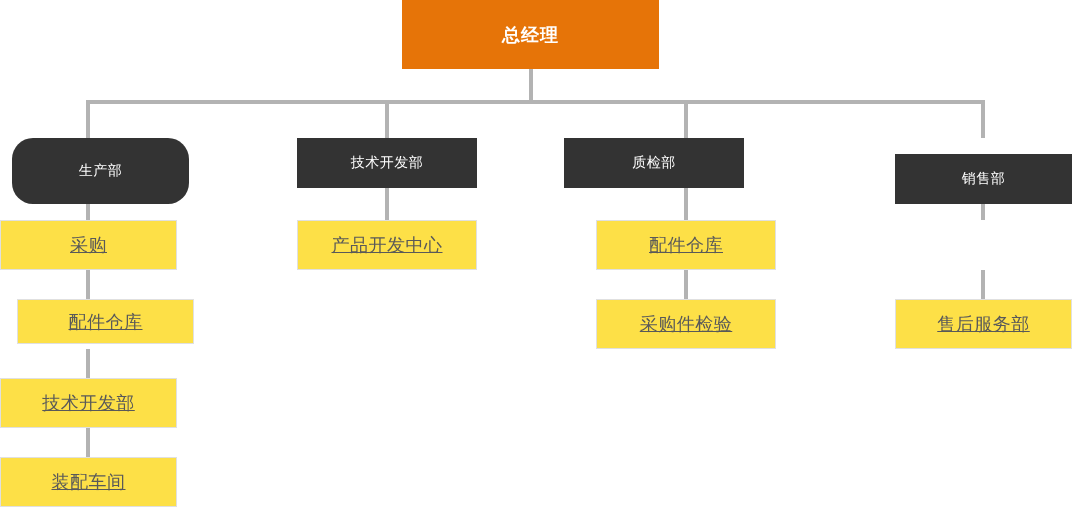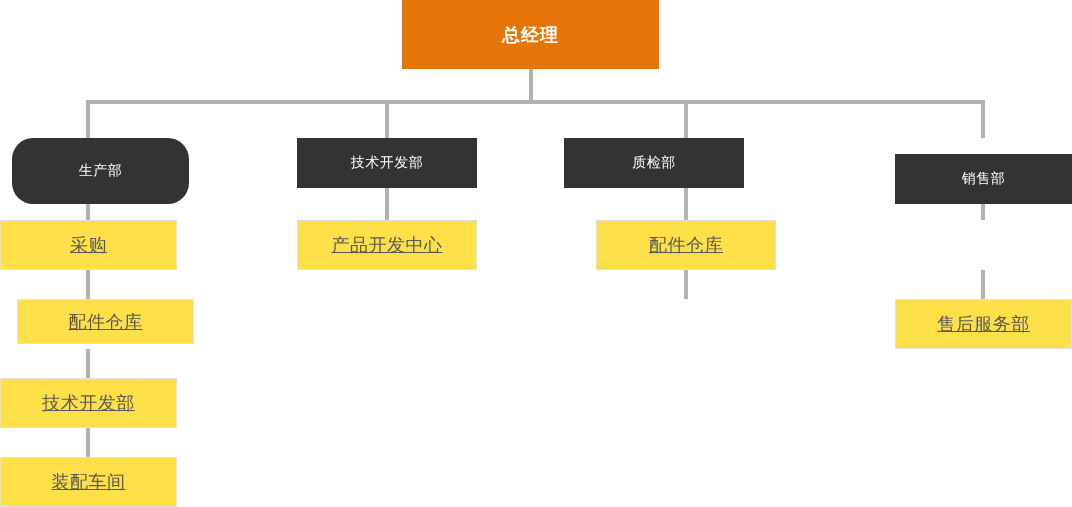--- a/index.html
+++ b/index.html
@@ -84,16 +84,17 @@
   <div class="node dept" style="left:895px; top:138px; width:177px; height:50px;margin-top:16px;">销售部</div>
 
   <div class="node child" style="left:0; top:220px; width:177px; height:50px;">采购</div>
   <div class="node child" style="left:17px; top:299px; width:177px; height:45px;">配件仓库</div>
   <div class="node child" style="left:0; top:378px; width:177px; height:50px;">技术开发部</div>
   <div class="node child" style="left:0; top:457px; width:177px; height:50px;">装配车间</div>
 
   <div class="node child" style="left:297px; top:220px; width:180px; height:50px;">产品开发中心</div>
 
   <div class="node child" style="left:596px; top:220px; width:180px; height:50px;">配件仓库</div>
+  <div class="node child" style="left:596px; top:299px; width:180px; height:50px;">采购件检验</div>
 
   <div class="node child" style="left:895px; top:299px; width:177px; height:50px;text-align:center;">售后服务部</div>
 
 </div>
 
 </body></html>

